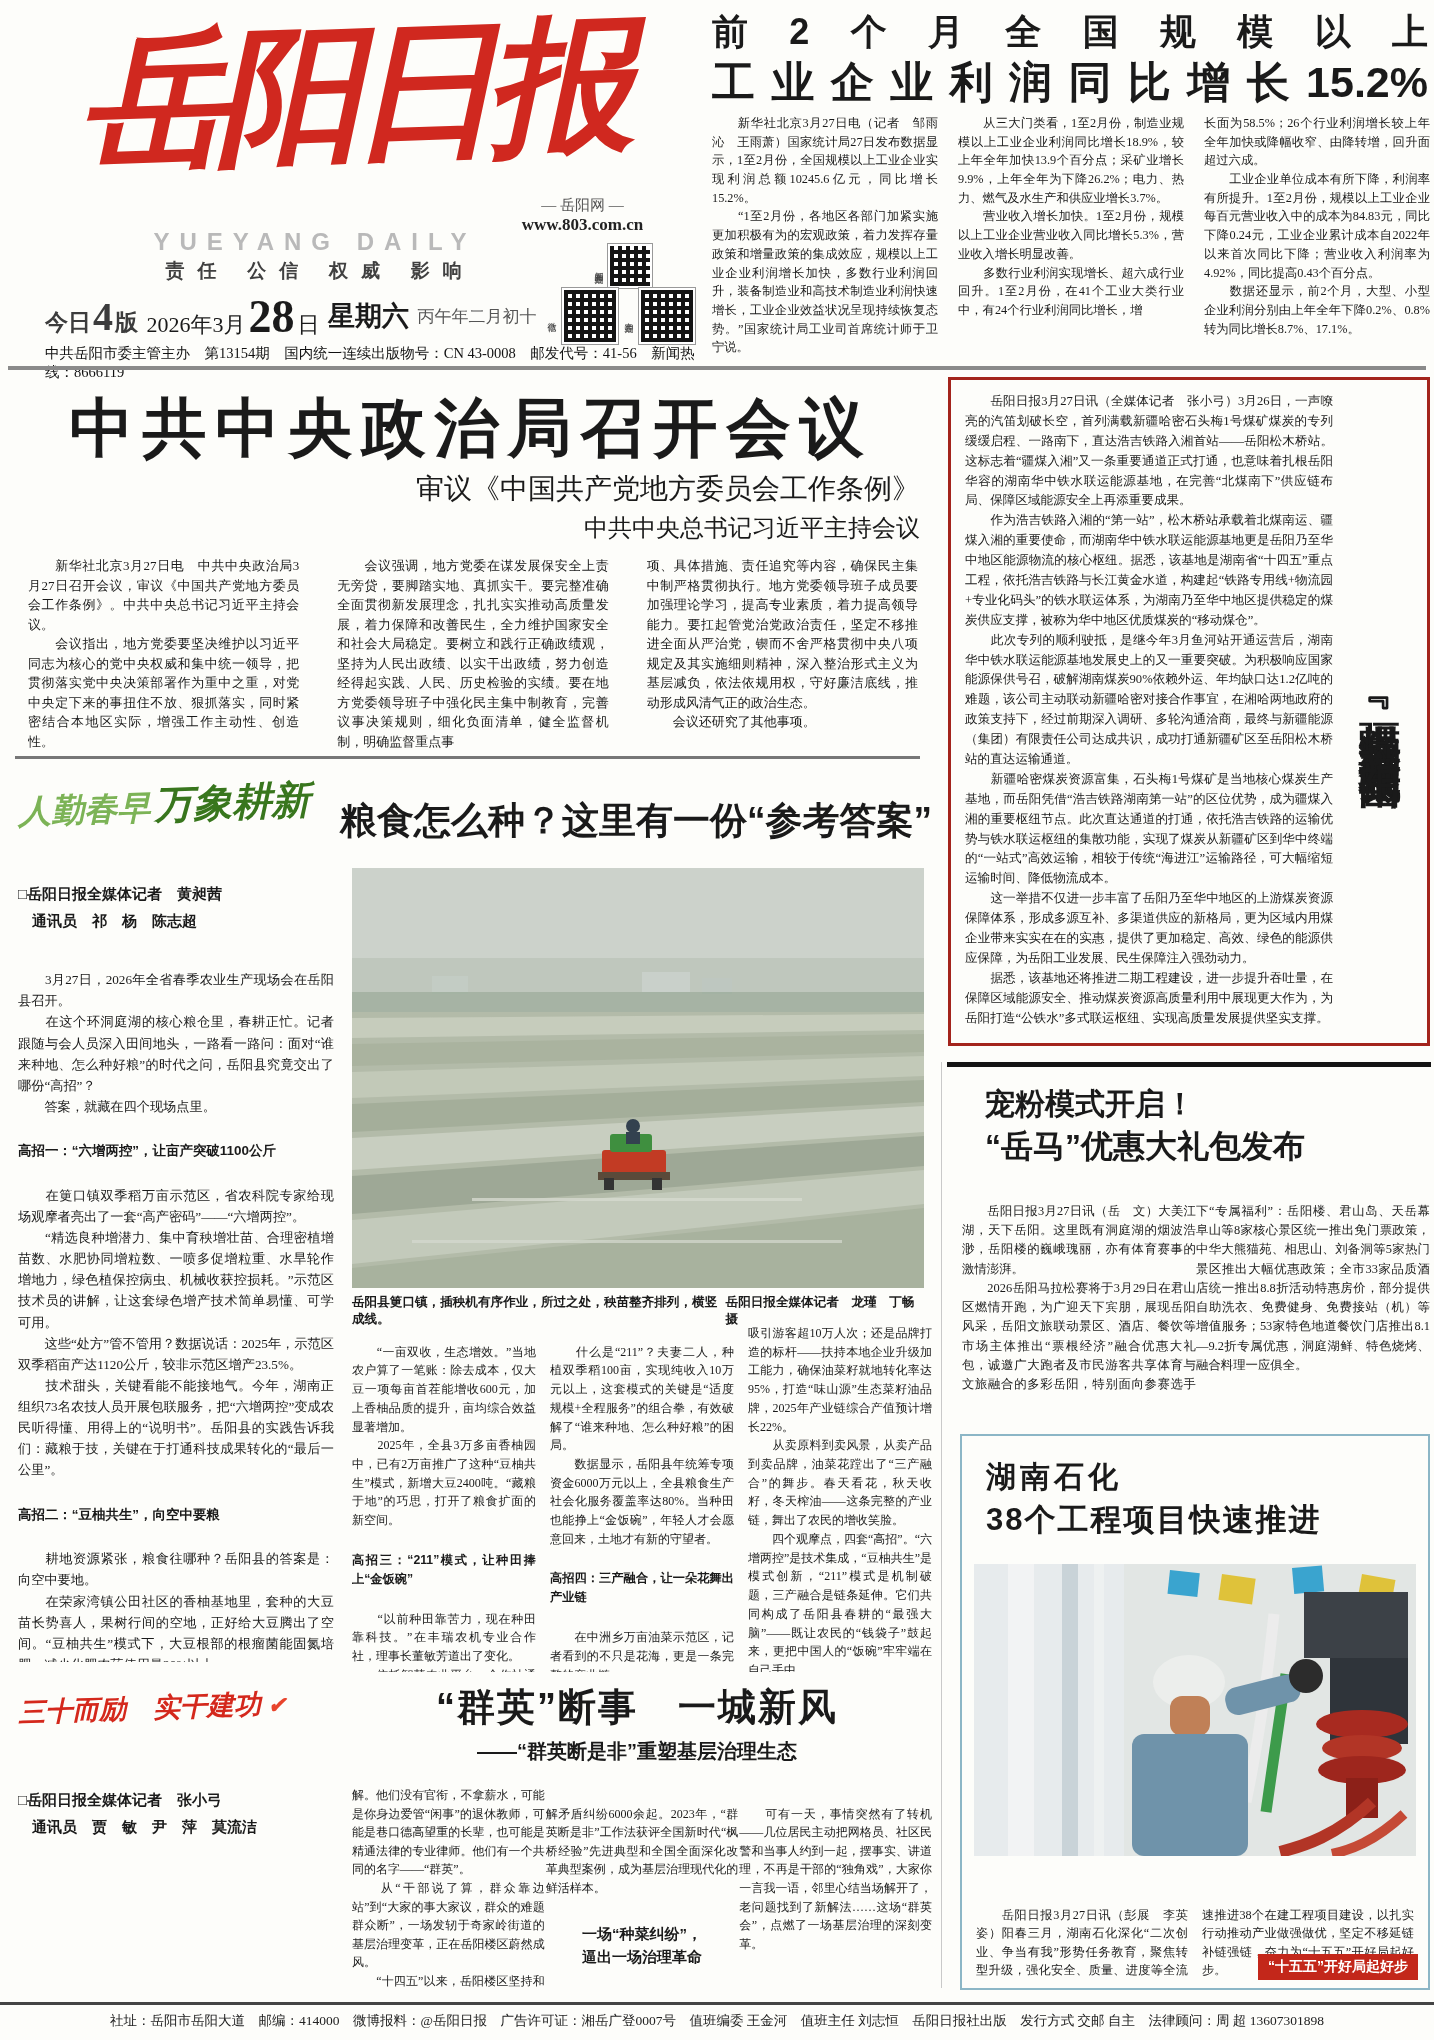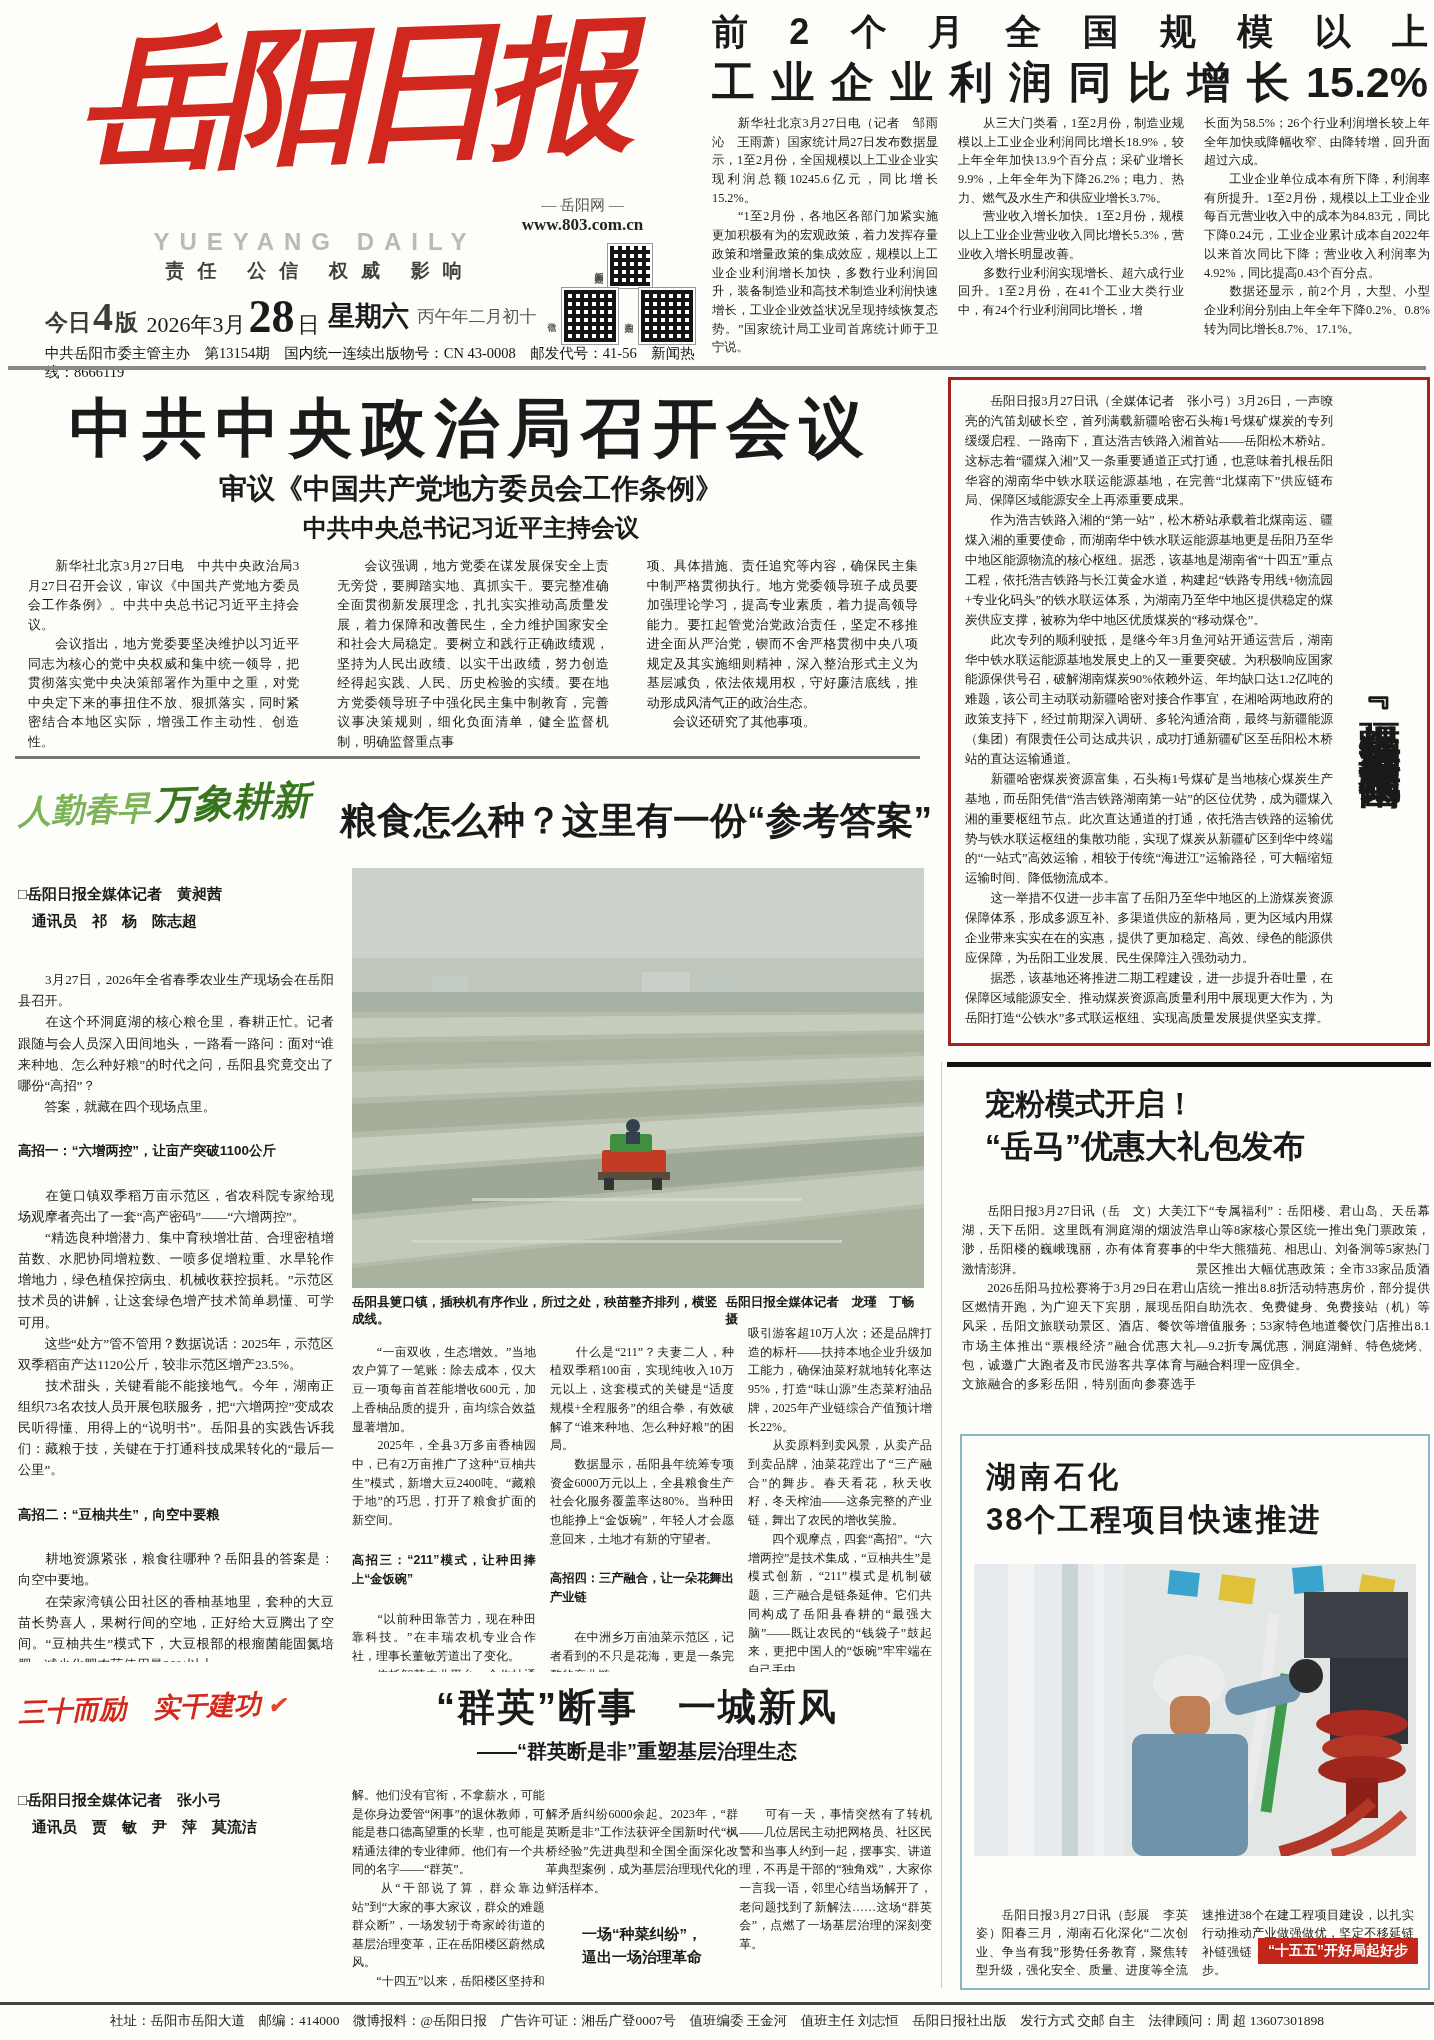--- a/index.html
+++ b/index.html
@@ -12,21 +12,21 @@
   .col p,.col h4{margin:0;white-space:pre-line;}
   .col h4{font-family:"Liberation Sans",sans-serif;font-size:1.02em;margin:2px 0;}
   .rule{background:#8a8a8a;}
   .qr{background:
       repeating-linear-gradient(90deg,#141414 0 4px,rgba(255,255,255,0) 4px 8px),
       repeating-linear-gradient(0deg,#141414 0 4px,#ffffff 4px 8px);
       outline:1px solid #999;border:2px solid #fff;}
   .vlabel{writing-mode:vertical-rl;font-size:9px;color:#444;letter-spacing:1px;}
   .brand{font-style:italic;font-weight:bold;color:#d0281f;font-size:148px;line-height:1;
          letter-spacing:-12px;transform:rotate(-2deg);}
-  .deckcenter{text-align:center;font-weight:bold;}
+  .deckcenter{text-align:right;font-weight:normal;}
   .jl{text-align:justify;text-align-last:justify;}
   .vhead{writing-mode:vertical-rl;font-family:"Liberation Sans",sans-serif;font-weight:900;
          font-size:42px;line-height:1;letter-spacing:4px;}
   .crosshead{font-family:"Liberation Sans",sans-serif;font-weight:bold;text-align:center;white-space:pre-line;}
   .badge{background:#c3271a;color:#fff;font-family:"Liberation Sans",sans-serif;
          font-weight:bold;padding:4px 10px;}
   .promo-green{font-style:italic;font-weight:900;transform:rotate(-2deg);}
   .promo-red{font-style:italic;font-weight:900;color:#d4281c;transform:rotate(-2deg);}
 </style>
 </head>
@@ -236,21 +236,21 @@
           <circle cx="332" cy="112" r="17" fill="#2c2c2c"></circle>
         </g>
         <path d="M398,238 C362,272 330,282 306,288" stroke="#b23526" stroke-width="12" fill="none"></path>
         <path d="M430,250 C400,278 376,286 358,290" stroke="#c54a36" stroke-width="10" fill="none"></path>
       </svg>
     </div>
     <div class="abs cols" style="left:14px;top:470px;width:438px;height:74px;gap:14px;font-size:12.2px;line-height:1.5;">
       <div class="col">　　岳阳日报3月27日讯（彭展　李英姿）阳春三月，湖南石化深化“二次创业、争当有我”形势任务教育，聚焦转型升级，强化安全、质量、进度等全流程管理，全力加</div>
       <div class="col">速推进38个在建工程项目建设，以扎实行动推动产业做强做优，坚定不移延链补链强链，奋力为“十五五”开好局起好步。</div>
     </div>
-    <div class="abs badge" style="right:10px;bottom:24px;font-size:14px;">“十五五”开好局起好步</div>
+    <div class="abs badge" style="right:10px;bottom:8px;font-size:14px;">“十五五”开好局起好步</div>
   </div>
 
   <div class="abs promo-red" style="left:18px;top:1690px;font-size:27px;">
     <span>三十而励　实干建功</span>
     <span style="color:#e8442c;font-size:22px;">✔</span>
   </div>
   <div class="abs sans" style="left:340px;top:1682px;width:594px;text-align:center;font-size:38px;font-weight:900;letter-spacing:2px;">“群英”断事　一城新风</div>
   <div class="abs sans" style="left:340px;top:1738px;width:594px;text-align:center;font-size:20px;font-weight:bold;">——“群英断是非”重塑基层治理生态</div>
   <div class="abs sans" style="left:18px;top:1786px;font-size:15px;font-weight:bold;line-height:1.8;">
     <div>□岳阳日报全媒体记者　张小弓</div>

